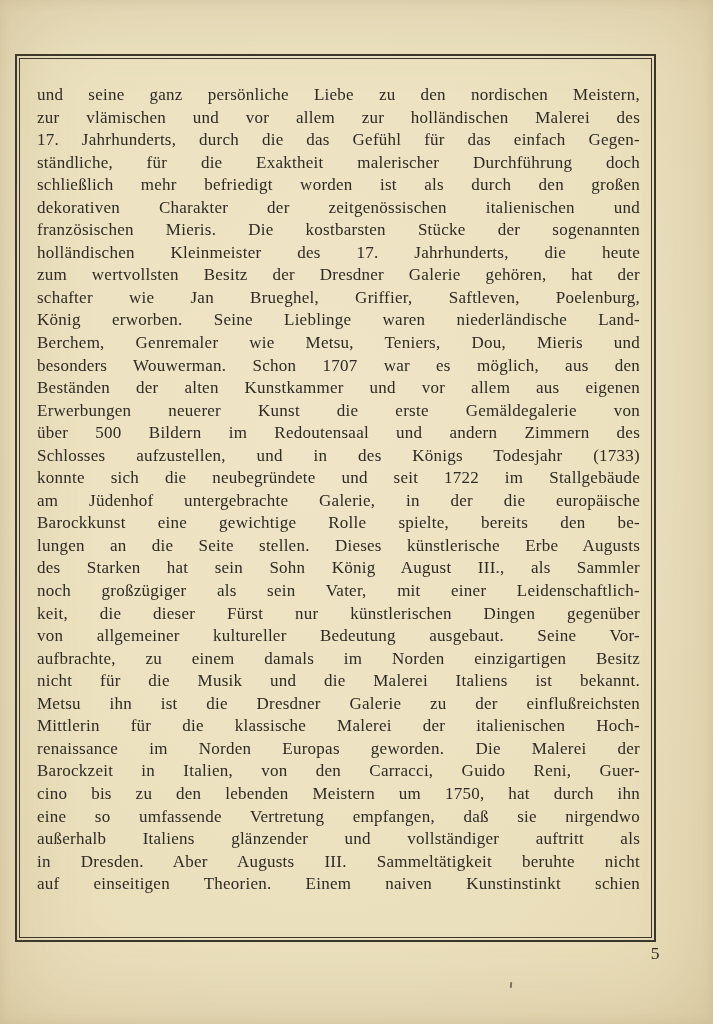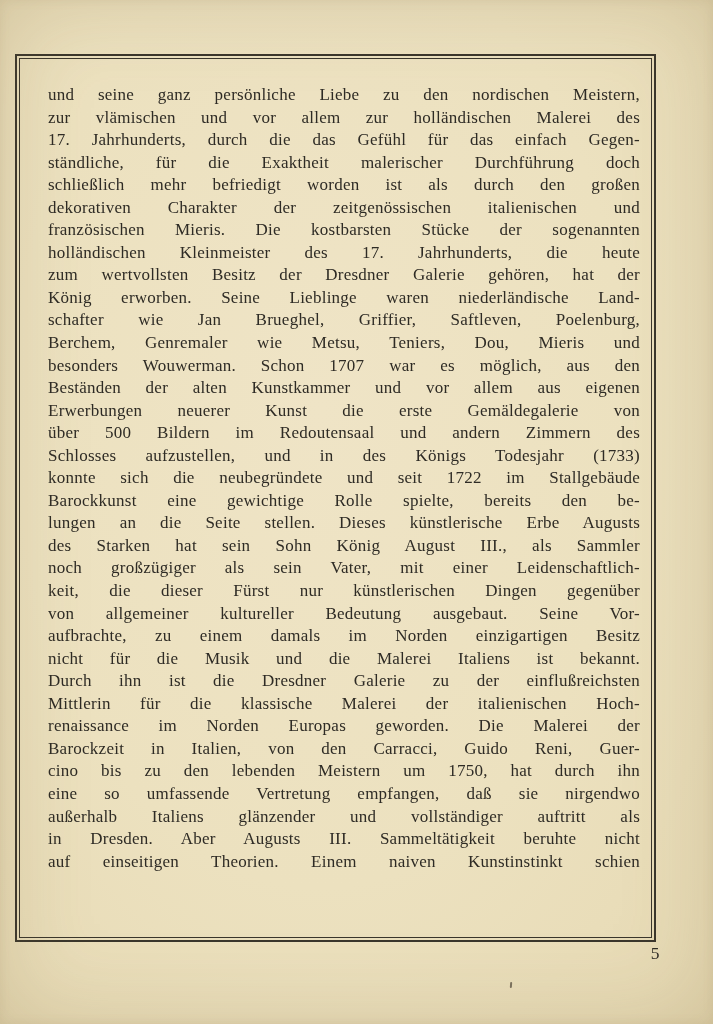--- a/index.html
+++ b/index.html
@@ -32,21 +32,21 @@
     box-sizing: border-box;
     border: 2px solid #3a362c;
   }
   .frame-inner {
     position: absolute;
     inset: 2px;
     border: 1px solid #3a362c;
   }
   .text-block {
     position: absolute;
-    left: 28px;
+    left: 17px;
     right: 11px;
     top: 25px;
     font-size: 17px;
     line-height: 22.55px;
     letter-spacing: 0.25px;
   }
   .line {
     text-align: justify;
     text-align-last: justify;
     white-space: nowrap;
@@ -79,38 +79,39 @@
     <div class="text-block">
         <div class="line">und seine ganz persönliche Liebe zu den nordischen Meistern,</div>
         <div class="line">zur vlämischen und vor allem zur holländischen Malerei des</div>
         <div class="line">17. Jahrhunderts, durch die das Gefühl für das einfach Gegen-</div>
         <div class="line">ständliche, für die Exaktheit malerischer Durchführung doch</div>
         <div class="line">schließlich mehr befriedigt worden ist als durch den großen</div>
         <div class="line">dekorativen Charakter der zeitgenössischen italienischen und</div>
         <div class="line">französischen Mieris. Die kostbarsten Stücke der sogenannten</div>
         <div class="line">holländischen Kleinmeister des 17. Jahrhunderts, die heute</div>
         <div class="line">zum wertvollsten Besitz der Dresdner Galerie gehören, hat der</div>
+        <div class="line">schafter wie Jan Brueghel, Griffier, Saftleven, Poelenburg,</div>
         <div class="line">König erworben. Seine Lieblinge waren niederländische Land-</div>
-        <div class="line">schafter wie Jan Brueghel, Griffier, Saftleven, Poelenburg,</div>
         <div class="line">Berchem, Genremaler wie Metsu, Teniers, Dou, Mieris und</div>
         <div class="line">besonders Wouwerman. Schon 1707 war es möglich, aus den</div>
         <div class="line">Beständen der alten Kunstkammer und vor allem aus eigenen</div>
         <div class="line">Erwerbungen neuerer Kunst die erste Gemäldegalerie von</div>
         <div class="line">über 500 Bildern im Redoutensaal und andern Zimmern des</div>
         <div class="line">Schlosses aufzustellen, und in des Königs Todesjahr (1733)</div>
         <div class="line">konnte sich die neubegründete und seit 1722 im Stallgebäude</div>
+        <div class="line">am Jüdenhof untergebrachte Galerie, in der die europäische</div>
         <div class="line">Barockkunst eine gewichtige Rolle spielte, bereits den be-</div>
         <div class="line">lungen an die Seite stellen. Dieses künstlerische Erbe Augusts</div>
         <div class="line">des Starken hat sein Sohn König August III., als Sammler</div>
         <div class="line">noch großzügiger als sein Vater, mit einer Leidenschaftlich-</div>
         <div class="line">keit, die dieser Fürst nur künstlerischen Dingen gegenüber</div>
         <div class="line">von allgemeiner kultureller Bedeutung ausgebaut. Seine Vor-</div>
         <div class="line">aufbrachte, zu einem damals im Norden einzigartigen Besitz</div>
         <div class="line">nicht für die Musik und die Malerei Italiens ist bekannt.</div>
-        <div class="line">Durch ihn ist die Dresdner Galerie zu der einflußreichsten</div>
+        <div class="line">Metsu ihn ist die Dresdner Galerie zu der einflußreichsten</div>
         <div class="line">Mittlerin für die klassische Malerei der italienischen Hoch-</div>
         <div class="line">renaissance im Norden Europas geworden. Die Malerei der</div>
         <div class="line">Barockzeit in Italien, von den Carracci, Guido Reni, Guer-</div>
         <div class="line">cino bis zu den lebenden Meistern um 1750, hat durch ihn</div>
         <div class="line">eine so umfassende Vertretung empfangen, daß sie nirgendwo</div>
         <div class="line">außerhalb Italiens glänzender und vollständiger auftritt als</div>
         <div class="line">in Dresden. Aber Augusts III. Sammeltätigkeit beruhte nicht</div>
         <div class="line">auf einseitigen Theorien. Einem naiven Kunstinstinkt schien</div>
       </div>
   </div>

